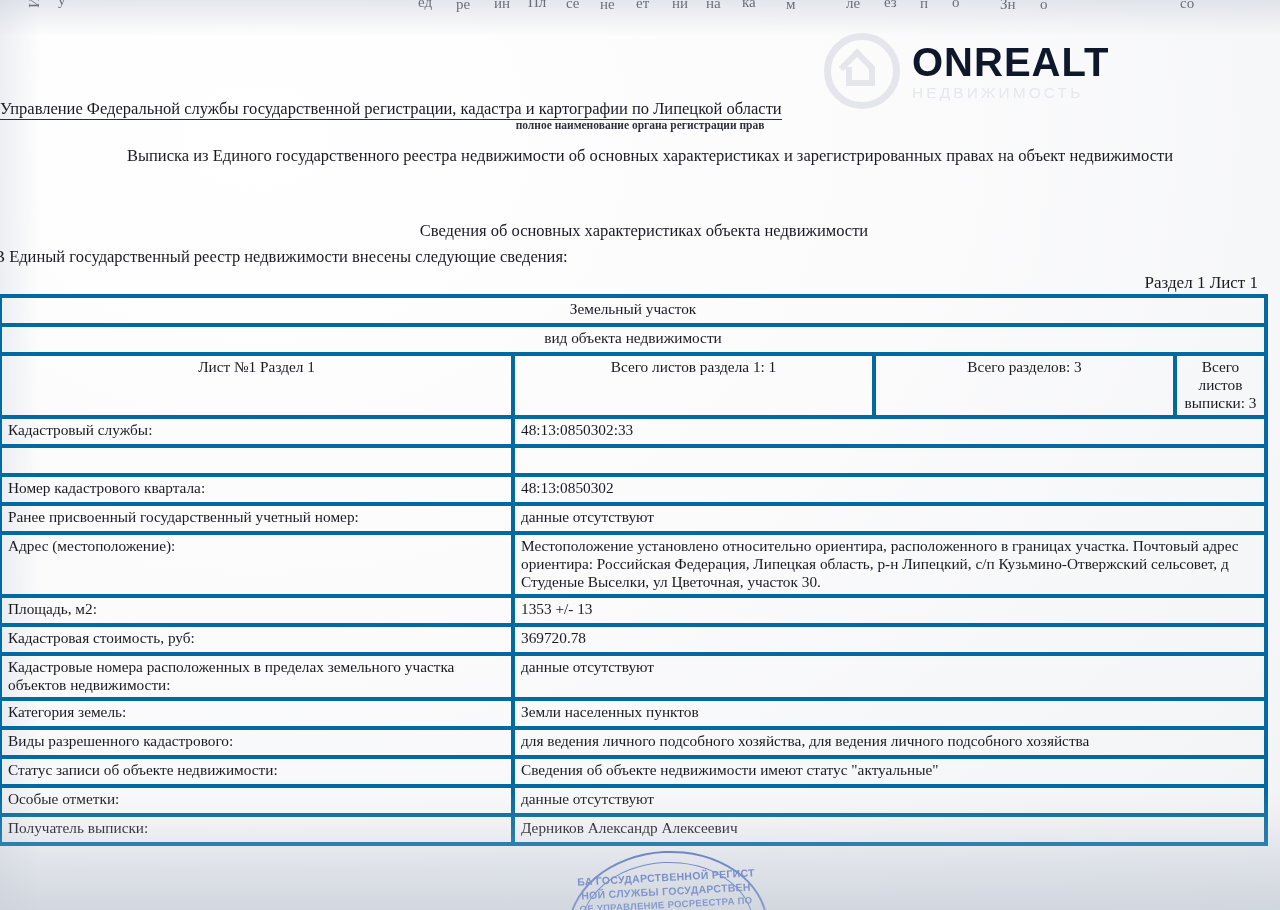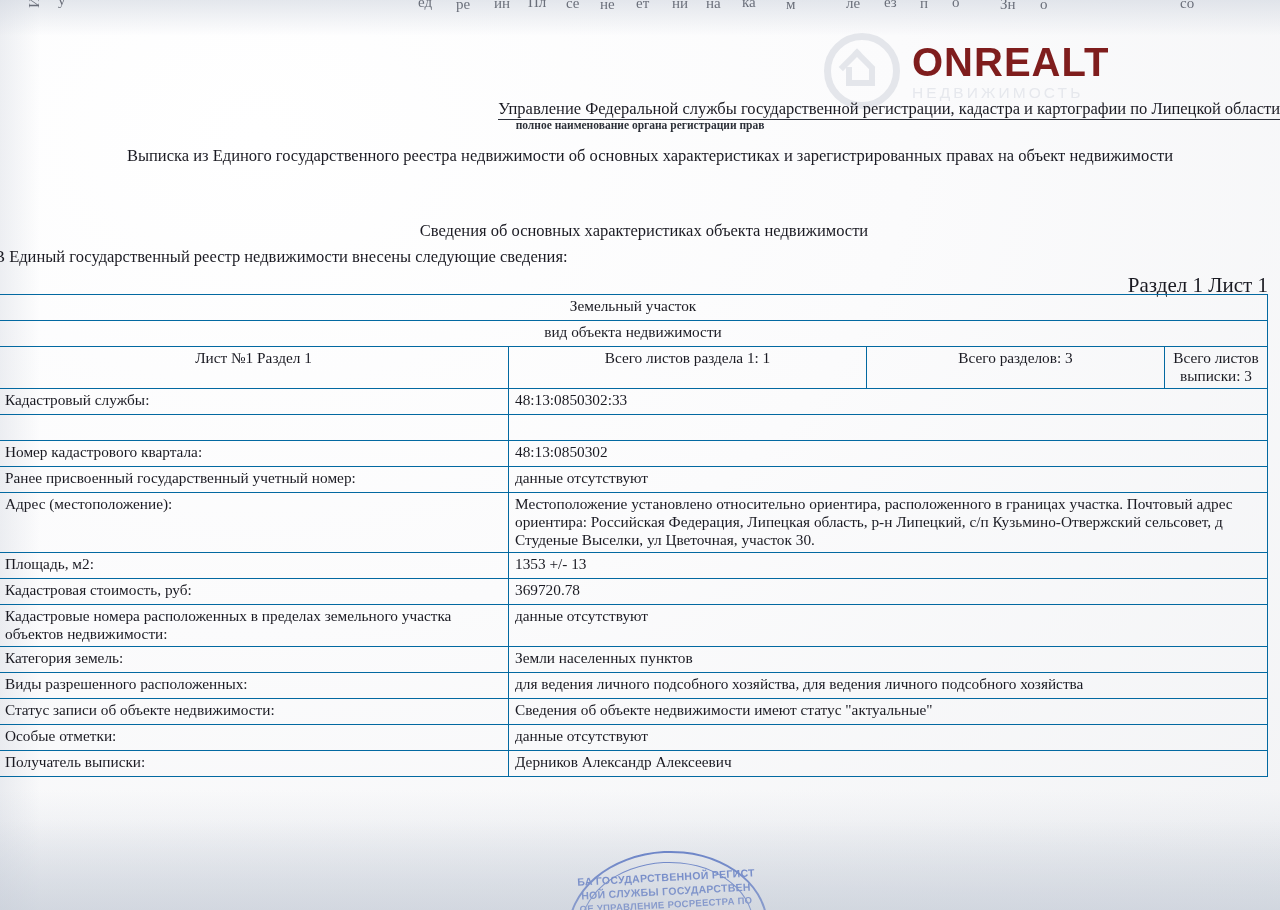--- a/index.html
+++ b/index.html
@@ -87,21 +87,21 @@
     width: 17px; height: 13px;
     border: 6px solid #e4e6eb;
     border-top: none;
   }
   .wm-txt { line-height: 1.05; }
   .wm-title {
     font-family: "Liberation Sans", sans-serif;
     font-weight: bold;
     font-size: 40px;
     letter-spacing: 1px;
-    color: #7f1d1d;
+    color: #0f172a;
   }
   .wm-sub {
     font-family: "Liberation Sans", sans-serif;
     font-size: 15.5px;
     letter-spacing: 3.1px;
     color: #e6e8ed;
     margin-top: 2px;
   }
 
   
@@ -109,21 +109,21 @@
     position: absolute;
     left: 0; top: 0;
     width: 1280px;
     height: 910px;
   }
 
   .org {
     position: absolute;
     left: 0; right: 0;
     top: 99px;
-    text-align: right;
+    text-align: left;
     font-size: 16.5px;
   }
   .org span {
     border-bottom: 1px solid #2b2f3a;
     padding-bottom: 1px;
   }
   .org-sub {
     position: absolute;
     left: 0; right: 0;
     top: 119px;
@@ -148,36 +148,36 @@
     padding-left: 8px;
   }
   .intro {
     position: absolute;
     left: -6px;
     top: 247px;
     font-size: 16.5px;
   }
   .sheet-ref {
     position: absolute;
-    right: 12px;
+    right: 22px;
     top: 273px;
-    font-size: 21px;
+    font-size: 17px;
   }
 
   
   table.main {
     position: absolute;
     left: -2px;
     top: 294px;
     width: 1270px;
     border-collapse: collapse;
     font-size: 15.3px;
   }
   table.main td {
-    border: 1px solid #0369a1;
+    border: 4px solid #0369a1;
     padding: 2px 6px 3px 6px;
     vertical-align: top;
     line-height: 1.18;
     height: 20px;
   }
   td.c { text-align: center; }
   td.label { width: 497px; }
   td.val { }
 
   
@@ -325,21 +325,21 @@
     </tr>
     <tr>
       <td class="label">Кадастровые номера расположенных в пределах земельного участка объектов недвижимости:</td>
       <td class="val" colspan="3">данные отсутствуют</td>
     </tr>
     <tr>
       <td class="label">Категория земель:</td>
       <td class="val" colspan="3">Земли населенных пунктов</td>
     </tr>
     <tr>
-      <td class="label">Виды разрешенного расположенных:</td>
+      <td class="label">Виды разрешенного кадастрового:</td>
       <td class="val" colspan="3">для ведения личного подсобного хозяйства, для ведения личного подсобного хозяйства</td>
     </tr>
     <tr>
       <td class="label">Статус записи об объекте недвижимости:</td>
       <td class="val" colspan="3">Сведения об объекте недвижимости имеют статус "актуальные"</td>
     </tr>
     <tr>
       <td class="label">Особые отметки:</td>
       <td class="val" colspan="3">данные отсутствуют</td>
     </tr>

